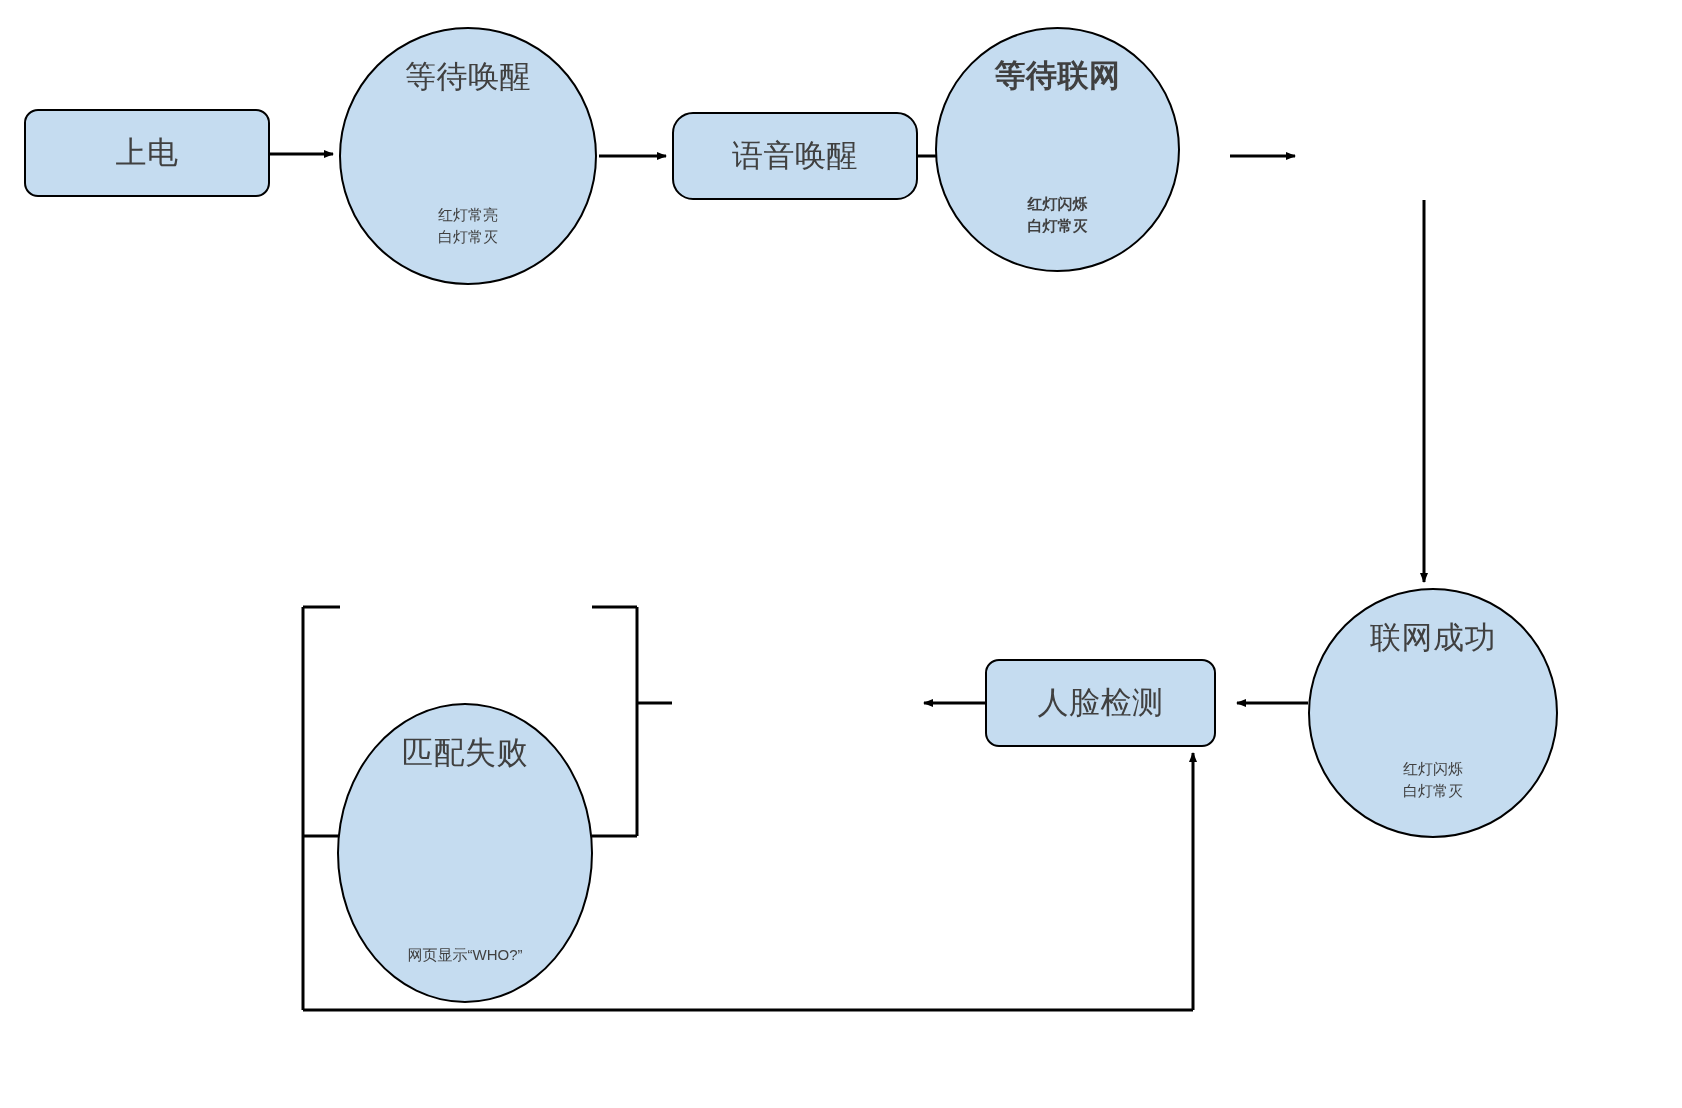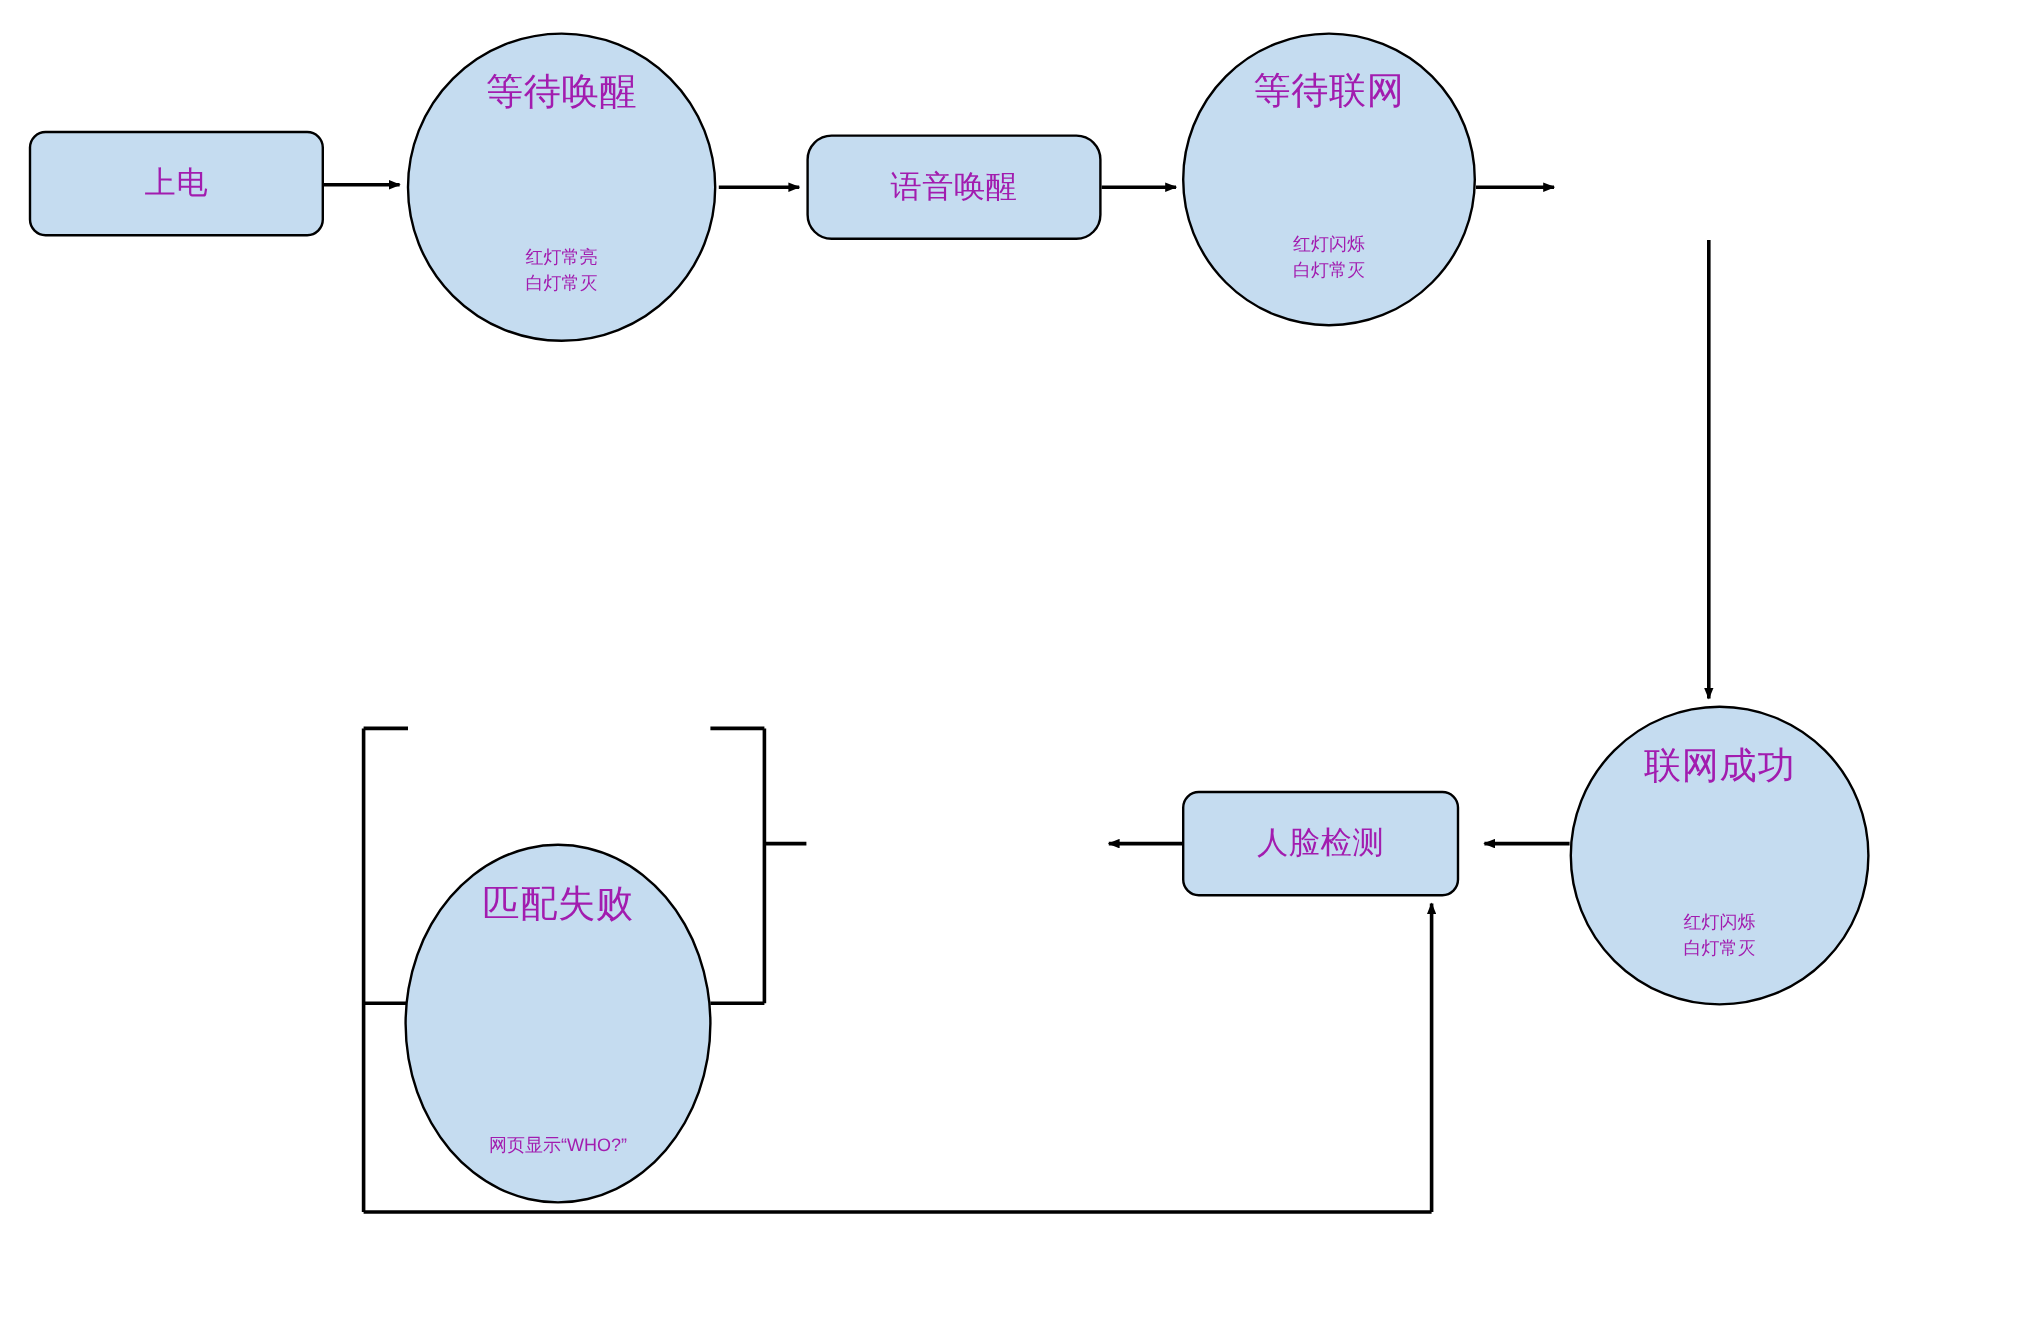--- a/index.html
+++ b/index.html
@@ -26,32 +26,32 @@
   }
   .node {
     position: absolute;
     box-sizing: border-box;
     background: #c5dcf0;
     border: 2px solid #000000;
     display: flex;
     flex-direction: column;
     align-items: center;
     justify-content: center;
-    color: #a21caf;
+    color: #404040;
     z-index: 2;
   }
   .node.box {
     border-radius: 14px;
   }
   .node.circle {
     border-radius: 50%;
     justify-content: flex-start;
   }
   .node .title {
-    font-size: 26px;
+    font-size: 31px;
     line-height: 1.15;
     letter-spacing: 0.5px;
     white-space: nowrap;
   }
   .node.circle .title {
     font-size: 31px;
   }
   .node .sub {
     font-size: 15px;
     line-height: 1.45;
@@ -125,21 +125,21 @@
       <span class="title">等待唤醒</span>
       <span class="sub">红灯常亮
 白灯常灭</span>
     </div>
   </div>
 
   <div class="node box" style="left:672px; top:112px; width:246px; height:88px;border-radius:21px;">
     <span class="title">语音唤醒</span>
   </div>
 
-  <div class="node circle" style="left:985px; top:27px; width:245px; height:245px;">
+  <div class="node circle" style="left:935px; top:27px; width:245px; height:245px;font-weight:bold;">
     <div class="circle-inner">
       <span class="title">等待联网</span>
       <span class="sub">红灯闪烁
 白灯常灭</span>
     </div>
   </div>
 
 
   <div class="node circle" style="left:1308px; top:588px; width:250px; height:250px;">
     <div class="circle-inner">

